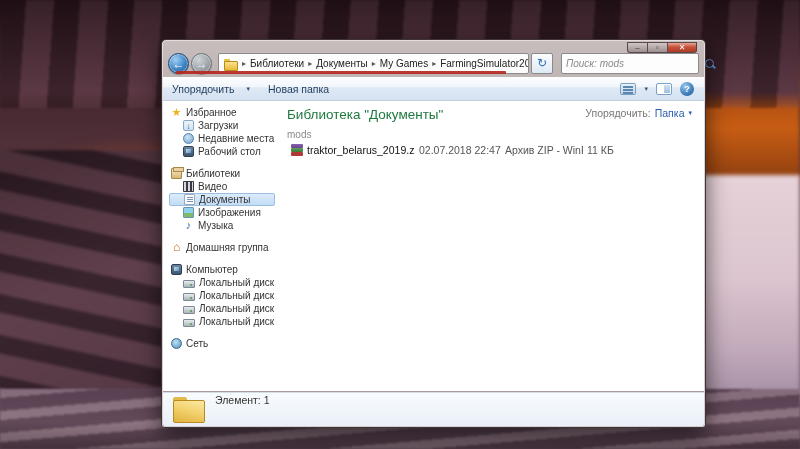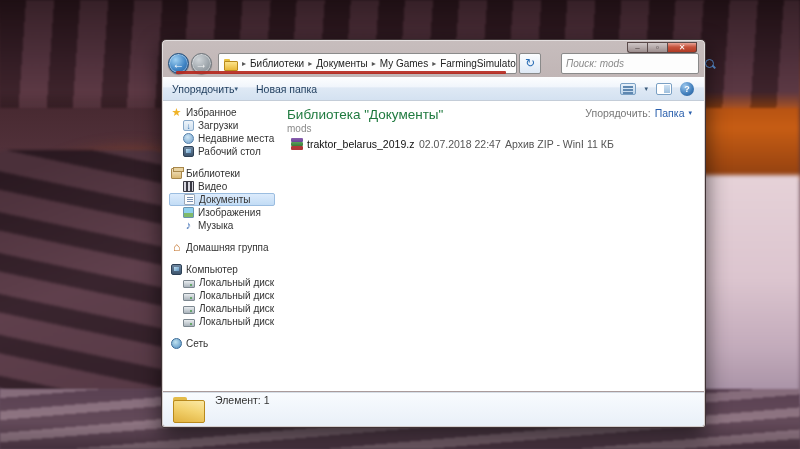--- a/index.html
+++ b/index.html
@@ -54,37 +54,37 @@
   .addr-bar { flex:1 1 auto; height:21px; margin-left:4px; background:#fdfdfd; border:1px solid #8a8a8a; border-radius:2px;
     display:flex; align-items:center; font-size:10px; color:#222; overflow:hidden; }
   .addr-folder { width:12px; height:10px; margin:0 4px 0 5px; position:relative; flex:0 0 auto; }
   .addr-folder::before { content:""; position:absolute; left:0; top:0; width:6px; height:3px; background:#e8c141; border-radius:1px 1px 0 0; }
   .addr-folder::after { content:""; position:absolute; left:0; top:2px; width:12px; height:8px;
     background:linear-gradient(180deg,#fce38a,#e9b93a); border:1px solid #b8891c; border-radius:1px; }
   .crumb { padding:0 2px; white-space:nowrap; cursor:default; }
   .crumb-sep { color:#555; font-size:8px; padding:0 2px; }
   .refresh-btn { width:22px; height:21px; margin-left:2px; flex:0 0 auto; background:linear-gradient(180deg,#fbfdff,#dfe9f5);
     border:1px solid #8a8a8a; border-radius:2px; color:#2a6db5; font-size:12px; line-height:19px; text-align:center; }
-  .search-box { width:138px; height:21px; margin-left:20px; flex:0 0 auto; background:#fdfdfd; border:1px solid #8a8a8a;
+  .search-box { width:138px; height:21px; margin-left:8px; flex:0 0 auto; background:#fdfdfd; border:1px solid #8a8a8a;
     border-radius:2px; display:flex; align-items:center; }
   .search-box input { flex:1; border:none; outline:none; background:transparent; font-size:10px; color:#444;
     padding:0 4px; font-family:inherit; font-style:italic; }
   .search-box input::placeholder { color:#8a8a8a; font-style:italic; }
   .mag-icon { width:12px; height:12px; position:relative; margin-right:5px; flex:0 0 auto; }
   .mag-icon::before { content:""; position:absolute; left:1px; top:1px; width:7px; height:7px; border:1.5px solid #4a78b0; border-radius:50%; }
   .mag-icon::after { content:""; position:absolute; left:8px; top:8px; width:4px; height:1.5px; background:#4a78b0; transform:rotate(45deg); }
 
   
   .annotation-line { position:absolute; left:14px; top:31px; width:330px; height:3px; background:#b5281e; border-radius:1px; opacity:.92; }
 
   
   .toolbar { position:absolute; left:1px; right:1px; top:37px; height:24px;
     background:linear-gradient(180deg,#fdfeff 0%,#f0f5fb 45%,#dfe9f5 46%,#d4e2f1 100%);
     border-bottom:1px solid #c4cdd8; display:flex; align-items:center; font-size:10.5px; color:#1e3c5c; }
-  .tb-item { padding:3px 9px; border-radius:2px; display:flex; align-items:center; gap:0; cursor:default; }
+  .tb-item { padding:3px 9px; border-radius:2px; display:flex; align-items:center; gap:12px; cursor:default; }
   .tb-caret { font-size:7px; color:#3a5a7a; }
   .tb-right { margin-left:auto; display:flex; align-items:center; gap:8px; padding-right:10px; }
   .views-icon { width:16px; height:12px; background:linear-gradient(180deg,#e8f1fa,#bcd4ea); border:1px solid #7aa0c4; border-radius:2px; position:relative; }
   .views-icon::before { content:""; position:absolute; left:2px; top:2px; right:2px; height:2px; background:#5e87b0; box-shadow:0 3px 0 #5e87b0, 0 6px 0 #5e87b0; }
   .preview-icon { width:16px; height:12px; background:#fff; border:1px solid #7aa0c4; border-radius:2px; position:relative; }
   .preview-icon::after { content:""; position:absolute; right:1px; top:1px; bottom:1px; width:6px; background:linear-gradient(180deg,#cfe2f3,#9fc0de); }
   .help-icon { width:14px; height:14px; border-radius:50%; background:radial-gradient(circle at 35% 30%,#9cc8ee,#3e7cba 60%,#2a5a92);
     color:#fff; font-size:9px; font-weight:bold; text-align:center; line-height:14px; }
 
   
@@ -116,21 +116,21 @@
   .ic-drive::after { content:""; position:absolute; right:2px; top:3px; width:2px; height:2px; border-radius:50%; background:#4a9c4a; }
   .ic-net { background:radial-gradient(circle at 40% 35%,#bfe2f0,#4f8cc0); border:1px solid #3a6a96; border-radius:50%; }
 
   
   .main { flex:1; position:relative; padding:6px 10px 0 12px; overflow:hidden; }
   .main-head { display:flex; align-items:flex-start; }
   .lib-title { font-size:13.5px; color:#1f7a3f; }
   .arrange { margin-left:auto; font-size:10.5px; color:#777; display:flex; gap:4px; align-items:center; padding-right:2px; }
   .arrange-val { color:#2a5fac; }
   .arrange-caret { color:#2a5fac; font-size:7px; }
-  .loc-sub { font-size:10px; color:#8a8a8a; margin-top:1px; }
+  .loc-sub { font-size:10px; color:#8a8a8a; margin-top:7px; }
 
   .cols { display:flex; margin-top:10px; font-size:10px; color:#7a8899; border-bottom:1px solid #f0f0f0; padding-bottom:2px; position:relative; }
   .col { padding:0 4px; cursor:default; }
   .col-name { width:128px; position:relative; }
   .col-name .sort-caret { position:absolute; left:60px; top:-7px; font-size:7px; color:#9aa5b0; }
   .col-date { width:86px; }
   .col-type { width:82px; }
   .col-size { width:62px; }
 
   .file-row { display:flex; align-items:center; margin-top:3px; font-size:10.5px; color:#555; cursor:default; }

